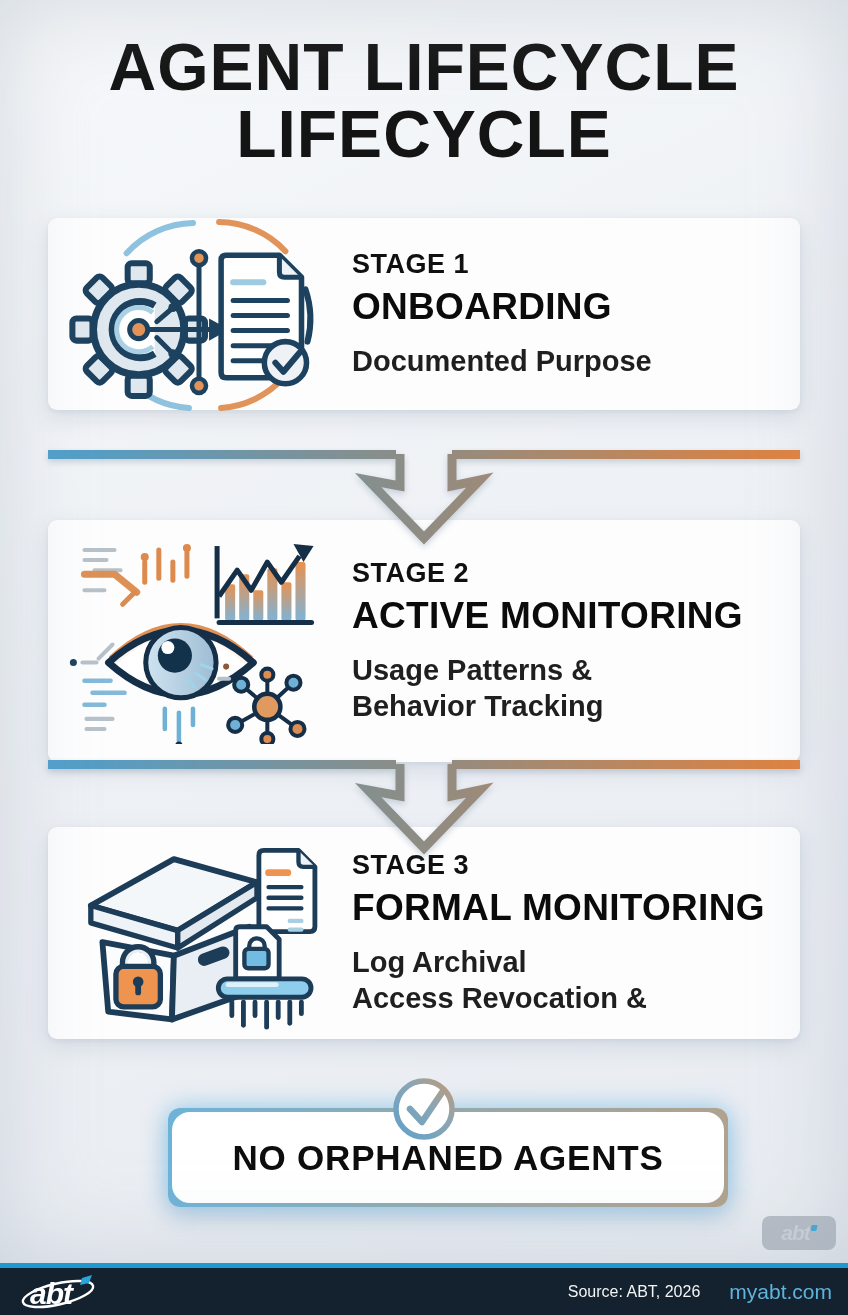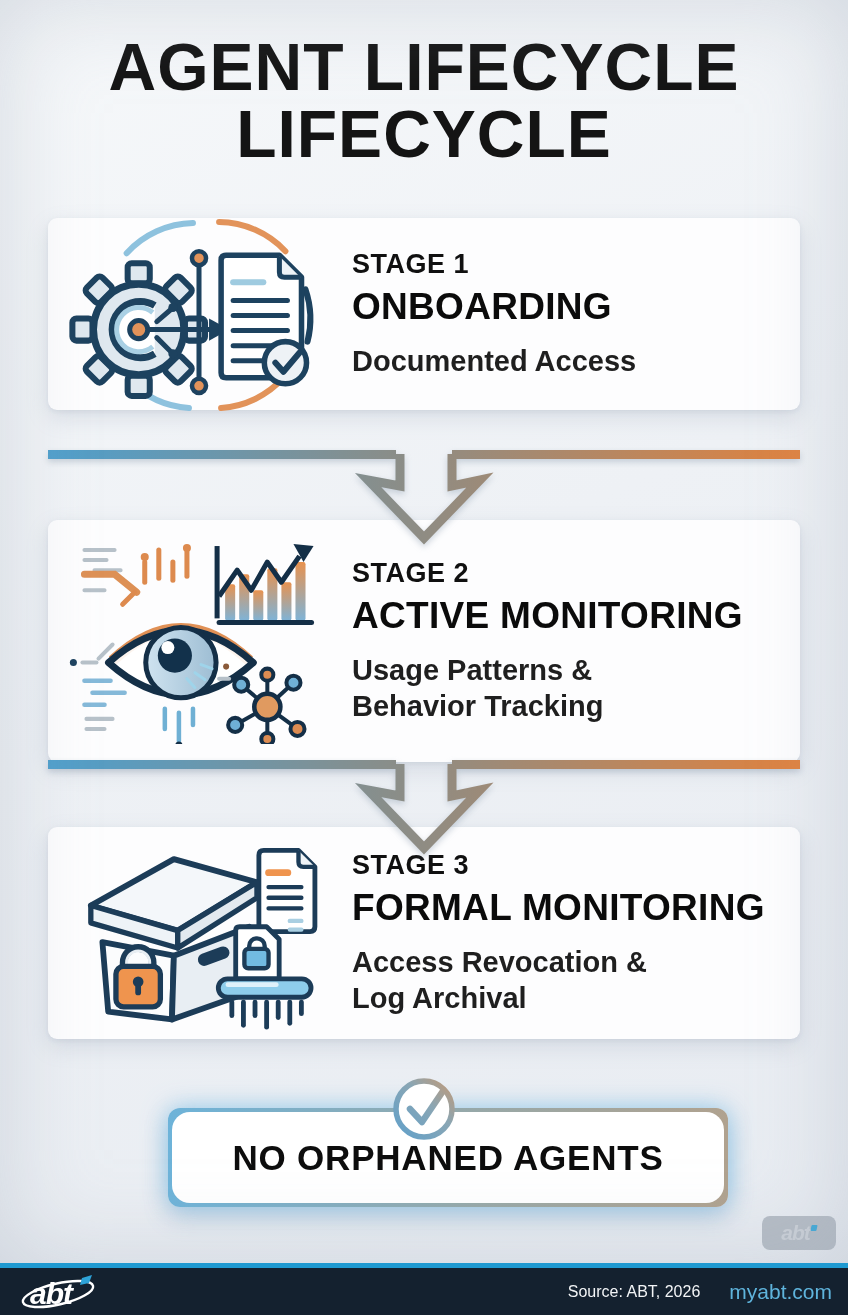--- a/index.html
+++ b/index.html
@@ -109,21 +109,21 @@
           <path d="M164,149 h28" stroke="#1d425f" stroke-width="5"></path>
         </g>
         <circle cx="216" cy="151" r="21" fill="#eef2f6" stroke="#1d425f" stroke-width="5.5"></circle>
         <path d="M206,151 l8,9 l16,-19" fill="none" stroke="#1d425f" stroke-width="6" stroke-linecap="round" stroke-linejoin="round"></path>
       </svg>
     </div>
     <div class="stage-text">
       <div class="stage-label">STAGE 1</div>
       <div class="stage-title">ONBOARDING</div>
       <div class="stage-desc">
-        <span>Documented Access</span>
+        <span>Documented Purpose</span>
       </div>
     </div>
   </div>
 
   <svg class="connector connector1" viewBox="0 0 752 100">
     <defs>
       <linearGradient id="cg1" x1="0" y1="0" x2="752" y2="0" gradientUnits="userSpaceOnUse">
         <stop offset="0" stop-color="#4f9fcc"></stop>
           <stop offset="0.5" stop-color="#8f8c83"></stop>
           <stop offset="1" stop-color="#e0823f"></stop>
@@ -281,22 +281,22 @@
             <path d="M212,174 v16"></path>
             <path d="M224,174 v22"></path>
             <path d="M236,174 v12"></path>
         </g>
       </svg>
     </div>
     <div class="stage-text">
       <div class="stage-label">STAGE 3</div>
       <div class="stage-title">FORMAL MONITORING</div>
       <div class="stage-desc">
+        <span>Log Archival</span>
         <span>Access Revocation &amp;</span>
-        <span>Log Archival</span>
       </div>
     </div>
   </div>
 
   <svg class="check-badge" width="76" height="76" viewBox="0 0 76 76">
     <defs>
       <linearGradient id="ckg" x1="0" y1="76" x2="76" y2="0" gradientUnits="userSpaceOnUse">
         <stop offset="0" stop-color="#569fd0"></stop>
           <stop offset="0.55" stop-color="#8aa6b4"></stop>
           <stop offset="1" stop-color="#dd9257"></stop>

